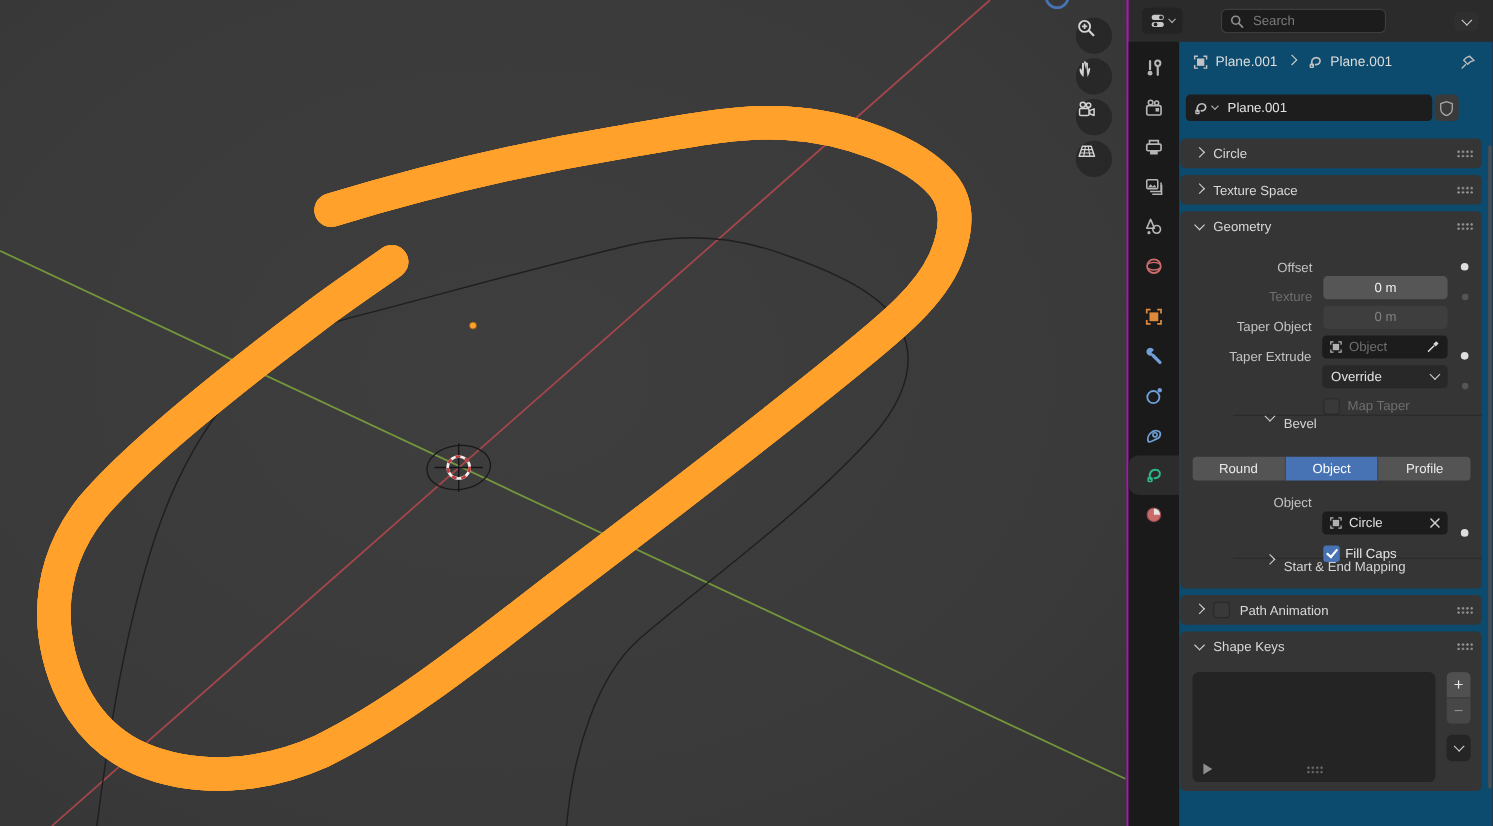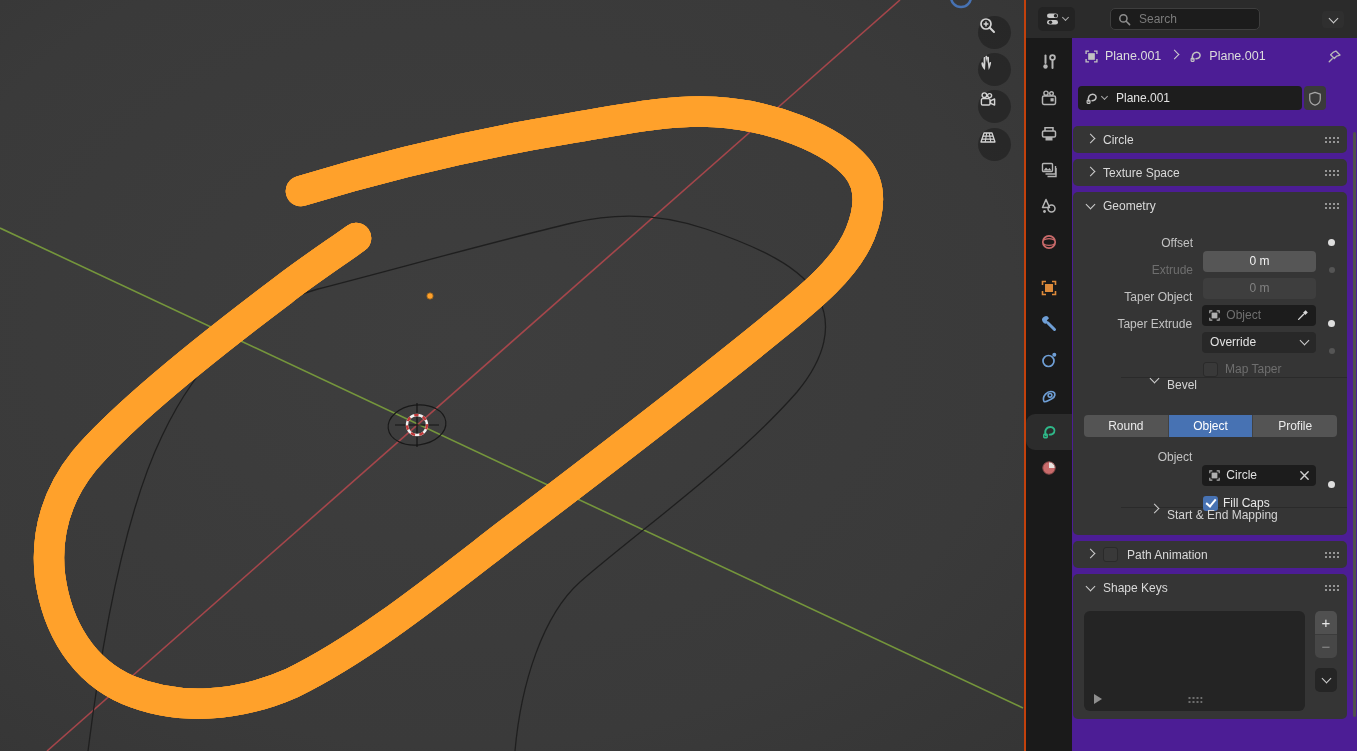--- a/index.html
+++ b/index.html
@@ -9,34 +9,34 @@
     font-family:"Liberation Sans","DejaVu Sans",sans-serif;
     font-size:12px;color:#c8c8c8;
     -webkit-font-smoothing:antialiased;
   }
   
   .viewport{position:absolute;left:0;top:0;width:1024px;height:751px;background:radial-gradient(ellipse at 45% 45%,#3e3e3e 0%,#3a3a3a 70%,#353535 100%);overflow:hidden;}
   .viewport svg{position:absolute;left:0;top:0;}
   .vbtn{position:absolute;left:978px;width:33px;height:33px;border-radius:50%;
     background:rgba(28,28,28,.55);display:flex;align-items:center;justify-content:center;}
   
-  .props{position:absolute;left:1024px;top:0;width:333px;height:751px;background:#2b2b2b;border-left:2px solid #c2410c;box-sizing:border-box;}
+  .props{position:absolute;left:1024px;top:0;width:333px;height:751px;background:#2b2b2b;border-left:2px solid #a21caf;box-sizing:border-box;}
   .props-header{height:38px;display:flex;align-items:center;position:relative;}
   .ed-btn{margin-left:12px;width:37px;height:24px;background:#232323;border-radius:5px;
     display:flex;align-items:center;justify-content:center;gap:2px;}
   .search{margin-left:35px;width:150px;height:22px;background:#1c1c1c;border:1px solid #3e3e3e;border-radius:5px;
     display:flex;align-items:center;box-sizing:border-box;padding:0 7px;gap:6px;}
   .search input{background:transparent;border:0;outline:0;color:#dedede;width:100px;font:12px "Liberation Sans","DejaVu Sans",sans-serif;}
   .search input::placeholder{color:#7b7b7b;}
   .hdr-dd{position:absolute;right:13px;top:11px;width:22px;height:17px;background:#2f2f2f;border-radius:4px;display:flex;align-items:center;justify-content:center;}
   .tabstrip{position:absolute;left:0;top:38px;bottom:0;width:46px;background:#1a1a1a;padding-top:6px;box-sizing:border-box;}
   .tab{width:46px;height:36px;display:flex;align-items:center;justify-content:center;}
   .tab.gap{margin-top:10px;}
   .tab.active{background:#2c2c2c;border-radius:9px 0 0 9px;}
-  .content{position:absolute;left:46px;top:38px;right:0;bottom:0;background:#4c1d95;overflow:hidden;}
+  .content{position:absolute;left:46px;top:38px;right:0;bottom:0;background:#0c4a6e;overflow:hidden;}
   .bread{height:32px;margin-top:2px;display:flex;align-items:center;padding:0 14px 0 12px;gap:6px;color:#dcdcdc;font-size:12.5px;}
   .bsep{margin:0 4px;}
   .spacer{flex:1;}
   .namerow{margin:14px 31px 0 6px;height:24px;display:flex;}
   .namefield{flex:1;height:24px;background:#1d1d1d;border-radius:4px;display:flex;align-items:center;box-sizing:border-box;padding:0 6px;gap:3px;color:#e3e3e3;}
   .shieldbtn{width:22px;height:24px;margin-left:2px;background:#3a3a3a;border-radius:4px;display:flex;align-items:center;justify-content:center;}
   .panels{margin:16px 10px 0 1px;display:flex;flex-direction:column;gap:6px;}
   .panel{background:#353535;border-radius:5px;}
   .phead{height:27px;display:flex;align-items:center;padding:0 8px 0 14px;gap:9px;color:#d9d9d9;}
   .subhead{height:27px;display:flex;align-items:flex-start;padding:0 8px 0 30px;gap:9px;color:#d4d4d4;border-top:1px solid #2a2a2a;margin-left:48px;}
@@ -332,21 +332,21 @@
           <div class="prow">
             <span class="plabel">Offset</span>
             <div class="pfield slider">
               <span>0 m</span>
             </div>
             <span class="deco">
                 <span class="dot"></span>
               </span>
           </div>
           <div class="prow">
-            <span class="plabel dis">Extrude</span>
+            <span class="plabel dis">Texture</span>
             <div class="pfield slider dis">
               <span>0 m</span>
             </div>
             <span class="deco">
                 <span class="dot dim"></span>
               </span>
           </div>
           <div class="prow">
             <span class="plabel">Taper Object</span>
             <div class="pfield objfield">

